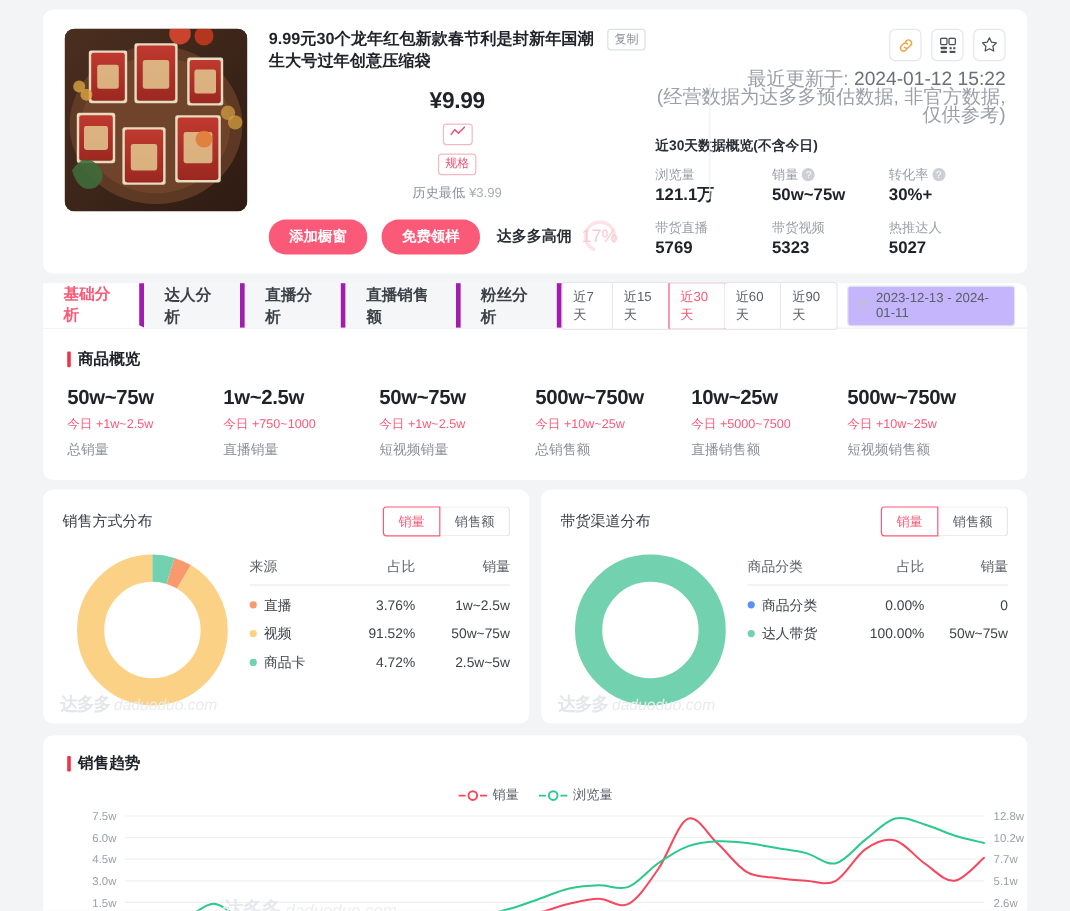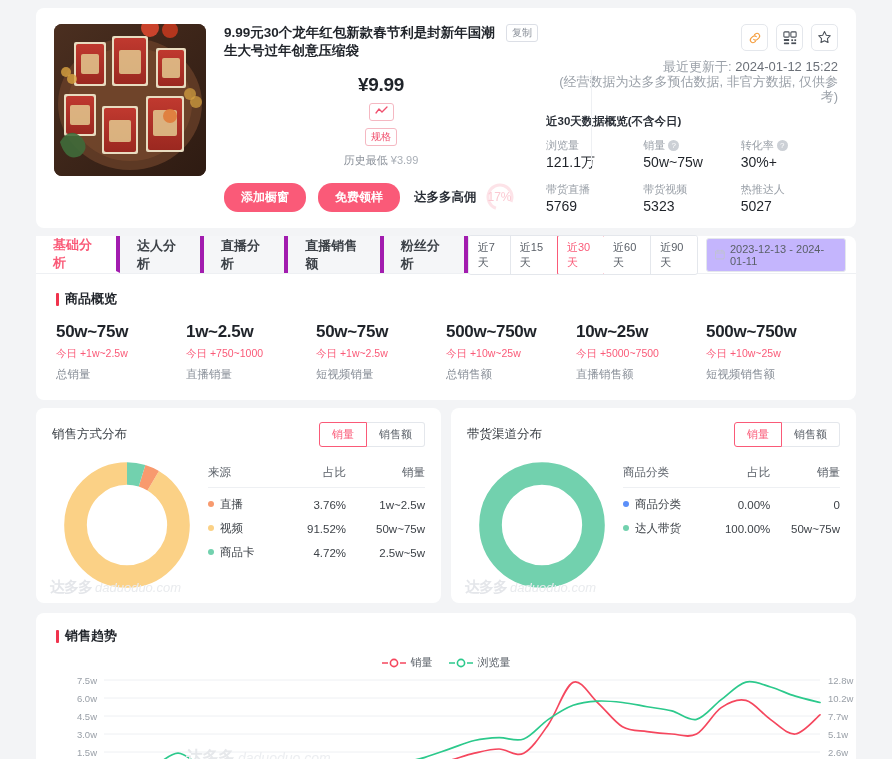--- a/index.html
+++ b/index.html
@@ -53,35 +53,35 @@
   }
   .tag .tv { color: #3d4248; }
 
   .cta-row { margin-top: 14px; display: flex; align-items: center; gap: 12px; }
   .cta {
     background: #fa5a78; color: #fff; border: none; border-radius: 14px;
     font-size: 12px; font-weight: 700; padding: 6px 17px; cursor: pointer;
   }
   .hi-comm { font-size: 12.5px; font-weight: 700; color: #2b3038; margin-left: 2px; }
   .gauge { width: 30px; height: 30px; position: relative; margin-left: -4px; }
-  .gauge .gtxt { position: absolute; inset: 0; display: flex; align-items: center; justify-content: center; font-size: 12px; color: #fbc9d2; }
+  .gauge .gtxt { position: absolute; inset: 0; display: flex; align-items: center; justify-content: center; font-size: 15px; color: #fbc9d2; }
 
   
   .hdr-right { width: 300px; flex: 0 0 300px; padding-left: 8px; }
   .icon-row { display: flex; justify-content: flex-end; gap: 8px; }
   .ibtn {
     width: 27px; height: 27px; border: 1px solid #e4e7ec; border-radius: 5px; background: #fff;
     display: flex; align-items: center; justify-content: center; cursor: pointer;
   }
-  .upd { text-align: right; font-size: 13px; color: #9aa0a8; margin-top: 8px; line-height: 15px; }
+  .upd { text-align: right; font-size: 16px; color: #9aa0a8; margin-top: 8px; line-height: 15px; }
   .upd .d { color: #6b7078; }
   .ov-title { font-size: 11.5px; font-weight: 700; color: #2b3038; margin-top: 10px; }
   .ov-grid { display: grid; grid-template-columns: repeat(3, 1fr); row-gap: 10px; margin-top: 9px; }
   .ov-lab { font-size: 11px; color: #9aa0a8; display: flex; align-items: center; gap: 3px; }
-  .ov-val { font-size: 14px; font-weight: 400; color: #1f2329; margin-top: 1px; }
+  .ov-val { font-size: 14px; font-weight: 700; color: #1f2329; margin-top: 1px; }
   .qm { width: 11px; height: 11px; border-radius: 50%; background: #ccd0d6; color: #fff; font-size: 8px; display: inline-flex; align-items: center; justify-content: center; }
   .hdr-divider { position: absolute; left: 555px; top: 62px; width: 1px; height: 96px; background: #eef0f3; }
 
   
   #tab-card { margin-top: 8px; padding: 0; }
   .tabs { display: flex; align-items: center; height: 38px; border-bottom: 1px solid #eef0f3; padding-right: 10px; }
   .tab {
     font-size: 13px; font-weight: 700; color: #3d4248; padding: 0 17px; height: 100%;
     display: flex; align-items: center; background: #f5f6f8; border-right: 4px solid #a21caf; cursor: pointer;
   }

